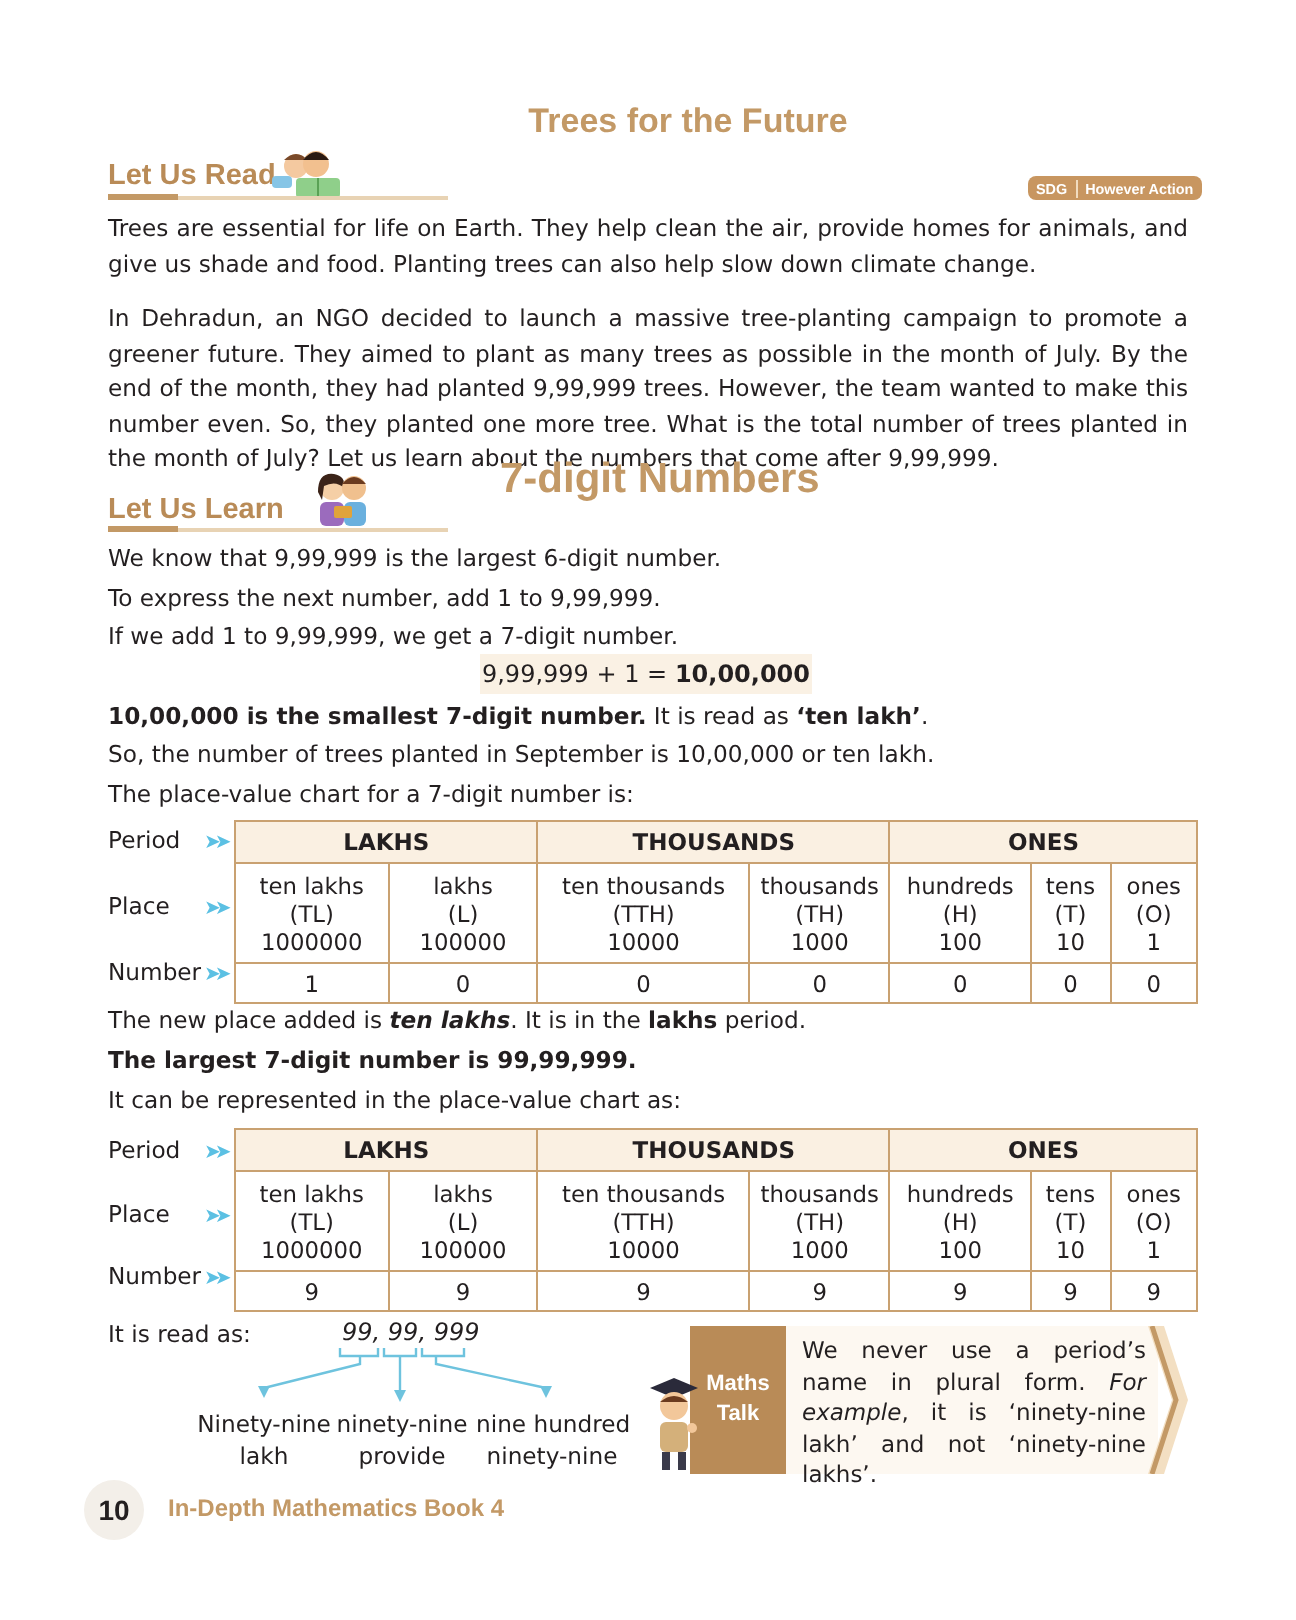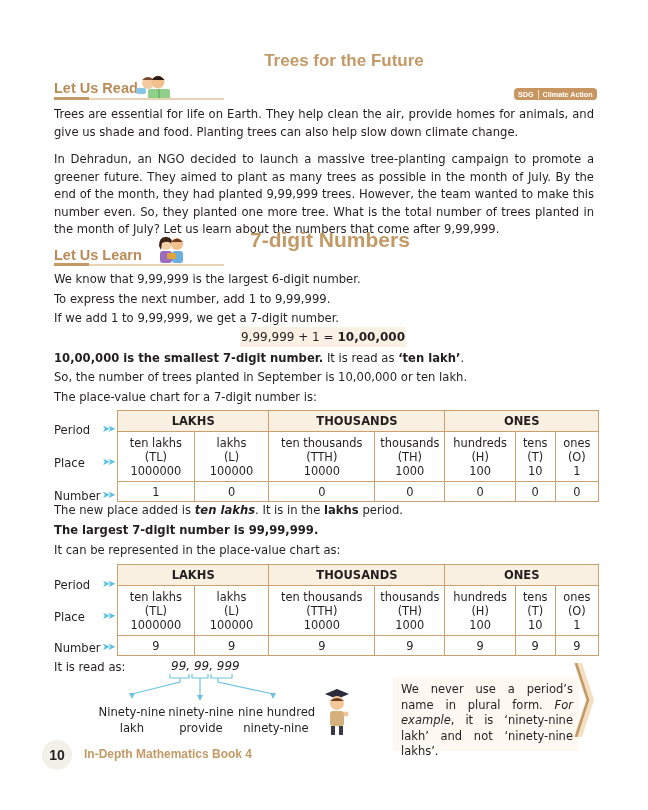--- a/index.html
+++ b/index.html
@@ -25,34 +25,34 @@
   .badge .sdg { padding-right: 4px; margin-right: 4px; border-right: 1px solid #f1dcc0; }
   .equation {
     left: 240px; top: 327px; width: 166px; height: 20px; background: #faf1e4;
     display: flex; align-items: center; justify-content: center; font-size: 12px; white-space: nowrap;
   }
   table.pv { border-collapse: collapse; position: absolute; left: 117px; width: 482px; font-size: 11.4px; }
   table.pv td, table.pv th { border: 1.5px solid #c9a171; text-align: center; }
   table.pv th { background: #faf0e2; font-weight: bold; height: 21px; font-size: 11.5px; }
   table.pv td.place { line-height: 14px; height: 50px; padding: 1px 0; }
   table.pv td.num { height: 20px; }
-  .row-label { left: 54px; display: flex; align-items: flex-start; white-space: nowrap; margin-top: 10px; }
+  .row-label { left: 54px; display: flex; align-items: flex-end; white-space: nowrap; }
   .row-label .lbl { width: 48px; }
   .arrow { color: #5bc0e3; font-size: 10px; letter-spacing: -3px; font-weight: bold; }
   .read-groups { font-style: italic; font-size: 12px; }
   .word { text-align: center; line-height: 15.5px; font-size: 11.6px; white-space: nowrap; }
   .mt-box { left: 345px; top: 663px; width: 232px; height: 74px; }
   .mt-label {
     position: absolute; left: 0; top: 0; width: 48px; height: 74px; background: #b98b57;
     color: #fff; font-family: "Liberation Sans", sans-serif; font-weight: bold; font-size: 11px;
     display: flex; align-items: center; justify-content: center; text-align: center; line-height: 15px;
   }
   .mt-body {
     position: absolute; left: 48px; top: 0; width: 186px; height: 74px; background: #fdf8f1;
-    padding: 5px 6px 0 8px; font-size: 11.5px; line-height: 15.6px; text-align: justify; margin-top: 14px;
+    padding: 5px 6px 0 8px; font-size: 11.5px; line-height: 15.6px; text-align: justify;
   }
   .footer-circle {
     left: 42px; top: 740px; width: 30px; height: 30px; border-radius: 50%; background: #f3efe9;
     display: flex; align-items: center; justify-content: center;
     font-family: "Liberation Sans", sans-serif; font-weight: bold; font-size: 14px; color: #231f20;
   }
   .footer-text {
     left: 84px; top: 747px; font-family: "Liberation Sans", sans-serif; font-weight: bold; font-size: 12px; color: #c39966;
   }
 </style>
@@ -71,21 +71,21 @@
     <rect x="16" y="17" width="22" height="10" fill="#8fcf8a" rx="2"></rect>
     <line x1="27" y1="17" x2="27" y2="27" stroke="#5aa255" stroke-width="1"></line>
     <rect x="4" y="16" width="10" height="6" fill="#86c5e6" rx="2"></rect>
   </svg>
 </div>
 <div class="abs underline-bar" style="left:54px; top:98px; width:170px;"></div>
 <div class="abs underline-accent" style="left:54px; top:97px; width:35px;"></div>
 
 <div class="abs badge">
   <span class="sdg">SDG</span>
-  <span>Climate Action</span>
+  <span>However Action</span>
 </div>
 
 <div class="abs para" style="top:106px;">Trees are essential for life on Earth. They help clean the air, provide homes for animals, and give us shade and food. Planting trees can also help slow down climate change.</div>
 <div class="abs para" style="top:151px;">In Dehradun, an NGO decided to launch a massive tree-planting campaign to promote a greener future. They aimed to plant as many trees as possible in the month of July. By the end of the month, they had planted 9,99,999 trees. However, the team wanted to make this number even. So, they planted one more tree. What is the total number of trees planted in the month of July? Let us learn about the numbers that come after 9,99,999.</div>
 
 <div class="abs" style="left:250px; top:228px; font-family:'Liberation Sans',sans-serif; font-weight:bold; font-size:21px; color:#c39966;">7-digit Numbers</div>
 <div class="abs section-head" style="left:54px; top:247px;">Let Us Learn</div>
 <div class="abs" style="left:154px; top:234px; width:36px; height:30px;">
   <svg width="36" height="30" viewBox="0 0 36 30">
     <circle cx="12" cy="10" r="6" fill="#f5cfa6"></circle>
@@ -305,20 +305,26 @@
 <div class="abs word" style="left:166px; top:705px; width:70px;">
   <div>ninety-nine</div>
   <div>provide</div>
 </div>
 <div class="abs word" style="left:238px; top:705px; width:76px;">
   <div>nine hundred</div>
   <div>ninety-nine</div>
 </div>
 
 <div class="abs mt-box">
+  <div class="mt-label">
+    <div>
+        <div>Maths</div>
+        <div>Talk</div>
+      </div>
+  </div>
   <div class="mt-body">
     <span>We never use a period’s name in plural form. </span><i>For example</i><span>, it is ‘ninety-nine lakh’ and not ‘ninety-nine lakhs’.</span>
   </div>
 </div>
 <svg class="abs" style="left:574px; top:663px;" width="22" height="74">
   <path d="M0 0 L8 0 L20 37 L8 74 L0 74 L12 37 Z" fill="#f3dfc2"></path>
   <path d="M2 0 L14 37 L2 74" stroke="#c39966" stroke-width="2.5" fill="none"></path>
 </svg>
 <svg class="abs" style="left:322px; top:688px;" width="30" height="48">
   <path d="M3 6 L15 1 L27 6 L15 11 Z" fill="#2a2a3a"></path>

